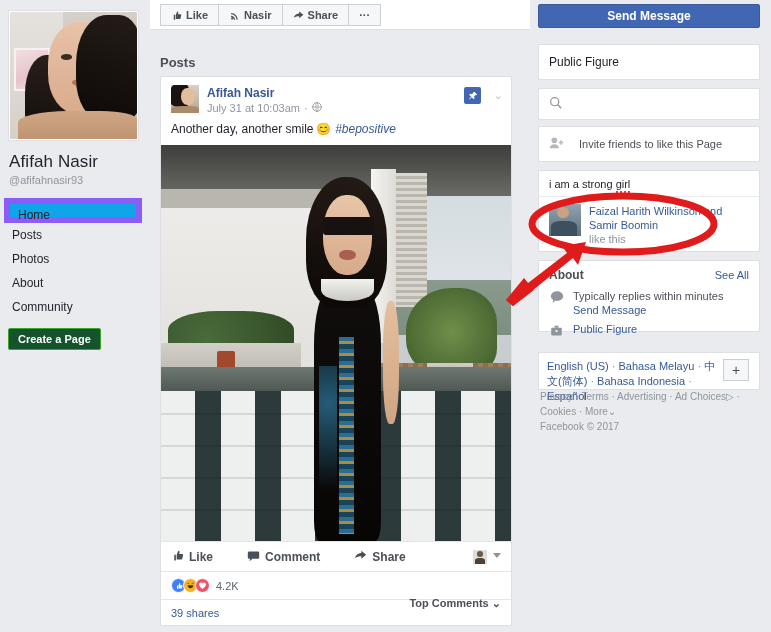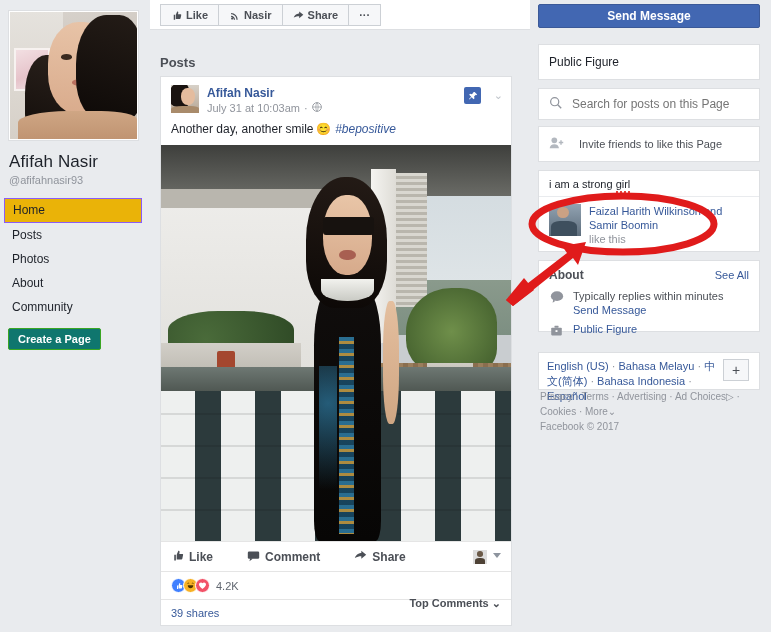--- a/index.html
+++ b/index.html
@@ -75,26 +75,26 @@
     position: absolute; left: 9px; top: 174px;
     font-size: 11px; color: #90949c;
   }
 
   .nav-list { position: absolute; left: 4px; top: 198px; width: 138px; }
   .nav-item {
     display: block; height: 24px; line-height: 24px;
     padding-left: 8px; font-size: 12px; color: #1d2129; cursor: pointer;
   }
   .nav-item.active {
-    background: #eab308; border: 1px solid #8b5cf6;
+    background: #0ea5e9; border: 6px solid #8b5cf6;
     height: 25px; line-height: 23px;
   }
   #create-page-btn {
     position: absolute; left: 8px; top: 328px;
-    background: #0f766e; color: #fff; border: 1px solid #3aa623;
+    background: #14532d; color: #fff; border: 1px solid #3aa623;
     font-size: 11px; font-weight: bold; padding: 4px 9px; border-radius: 2px;
     cursor: pointer; line-height: 12px;
   }
 
   
   #center-col {
     position: absolute; left: 150px; top: 0; width: 380px; height: 632px;
     background: #e9ebee;
   }
   #action-bar {
@@ -606,21 +606,20 @@
     </div>
 
     <div class="rcard" id="card-search">
       <div class="search-row">
         <span>
           <svg width="13" height="13" viewBox="0 0 16 16">
               <circle cx="7" cy="7" r="5" fill="none" stroke="#90949c" stroke-width="1.5"></circle>
               <path d="M10.8 10.8L15 15" stroke="#90949c" stroke-width="1.7" fill="none"></path>
             </svg>
         </span>
-        <input class="search-input" placeholder="Search for posts on this Page" style="">
       </div>
     </div>
 
     <div class="rcard" id="card-invite">
       <div class="invite-row">
         <span>
           <svg width="16" height="16" viewBox="0 0 18 16">
               <circle cx="6" cy="5" r="3.2" fill="#b3b8bf"></circle>
               <path d="M.8 14c0-2.8 2.3-4.6 5.2-4.6S11.2 11.2 11.2 14z" fill="#b3b8bf"></path>
               <path d="M13.5 5v5M11 7.5h5" stroke="#b3b8bf" stroke-width="1.6" fill="none"></path>

